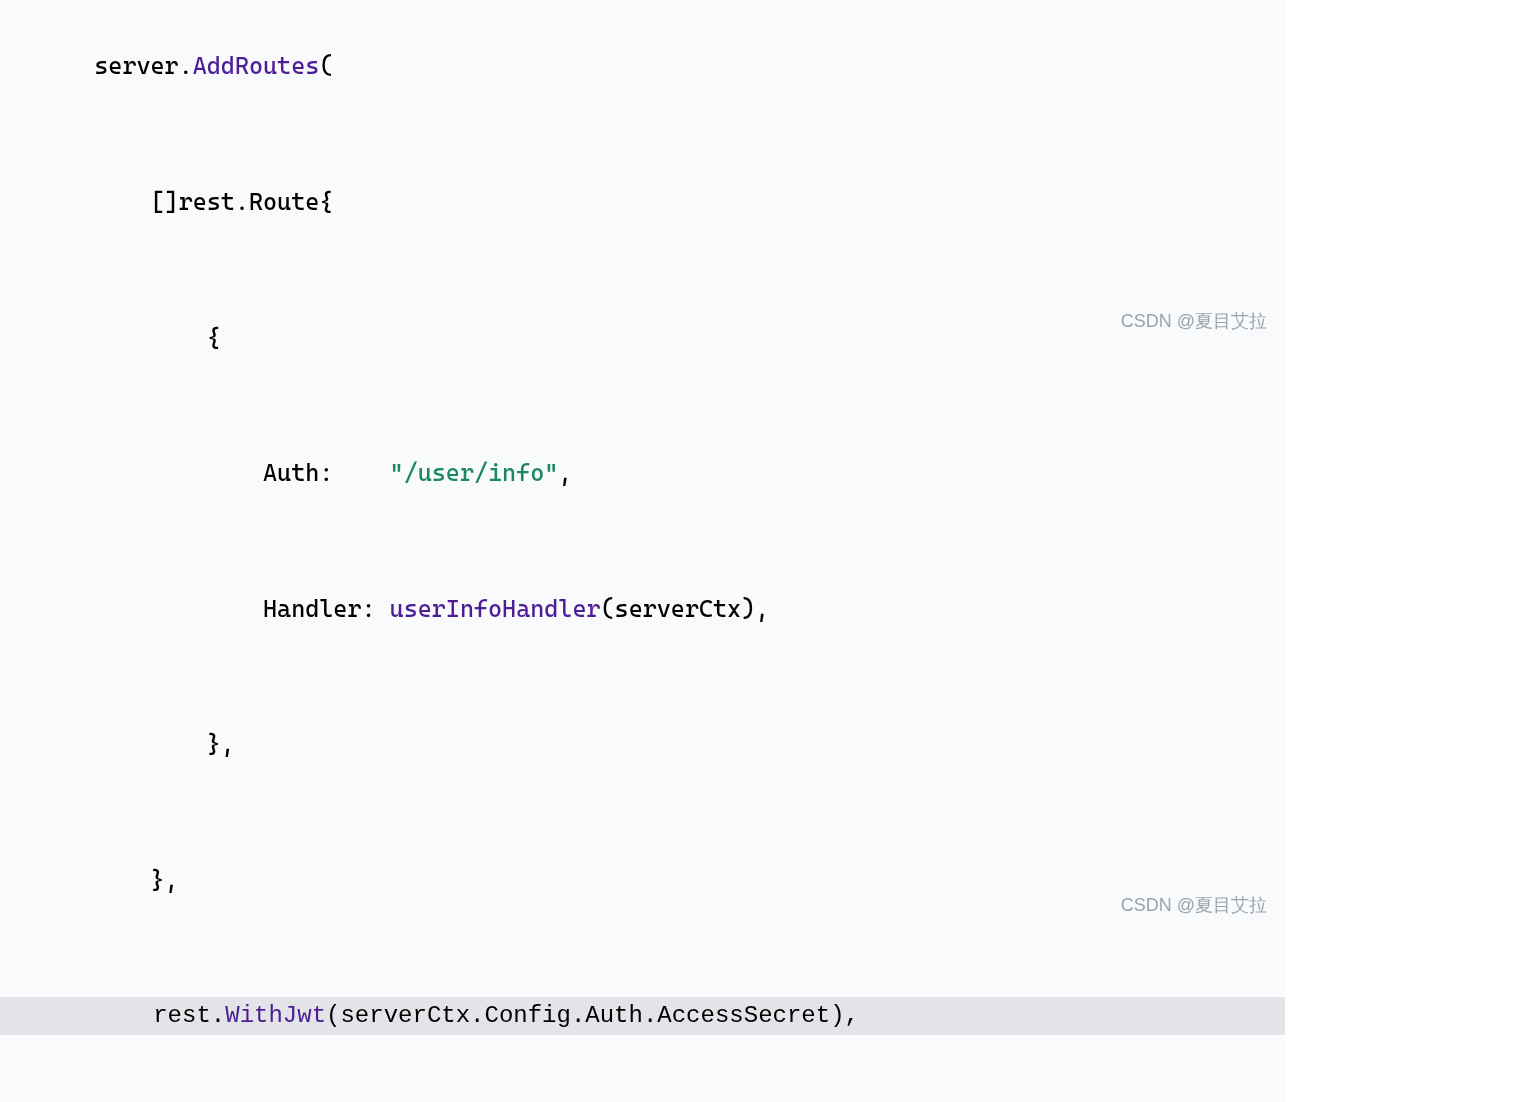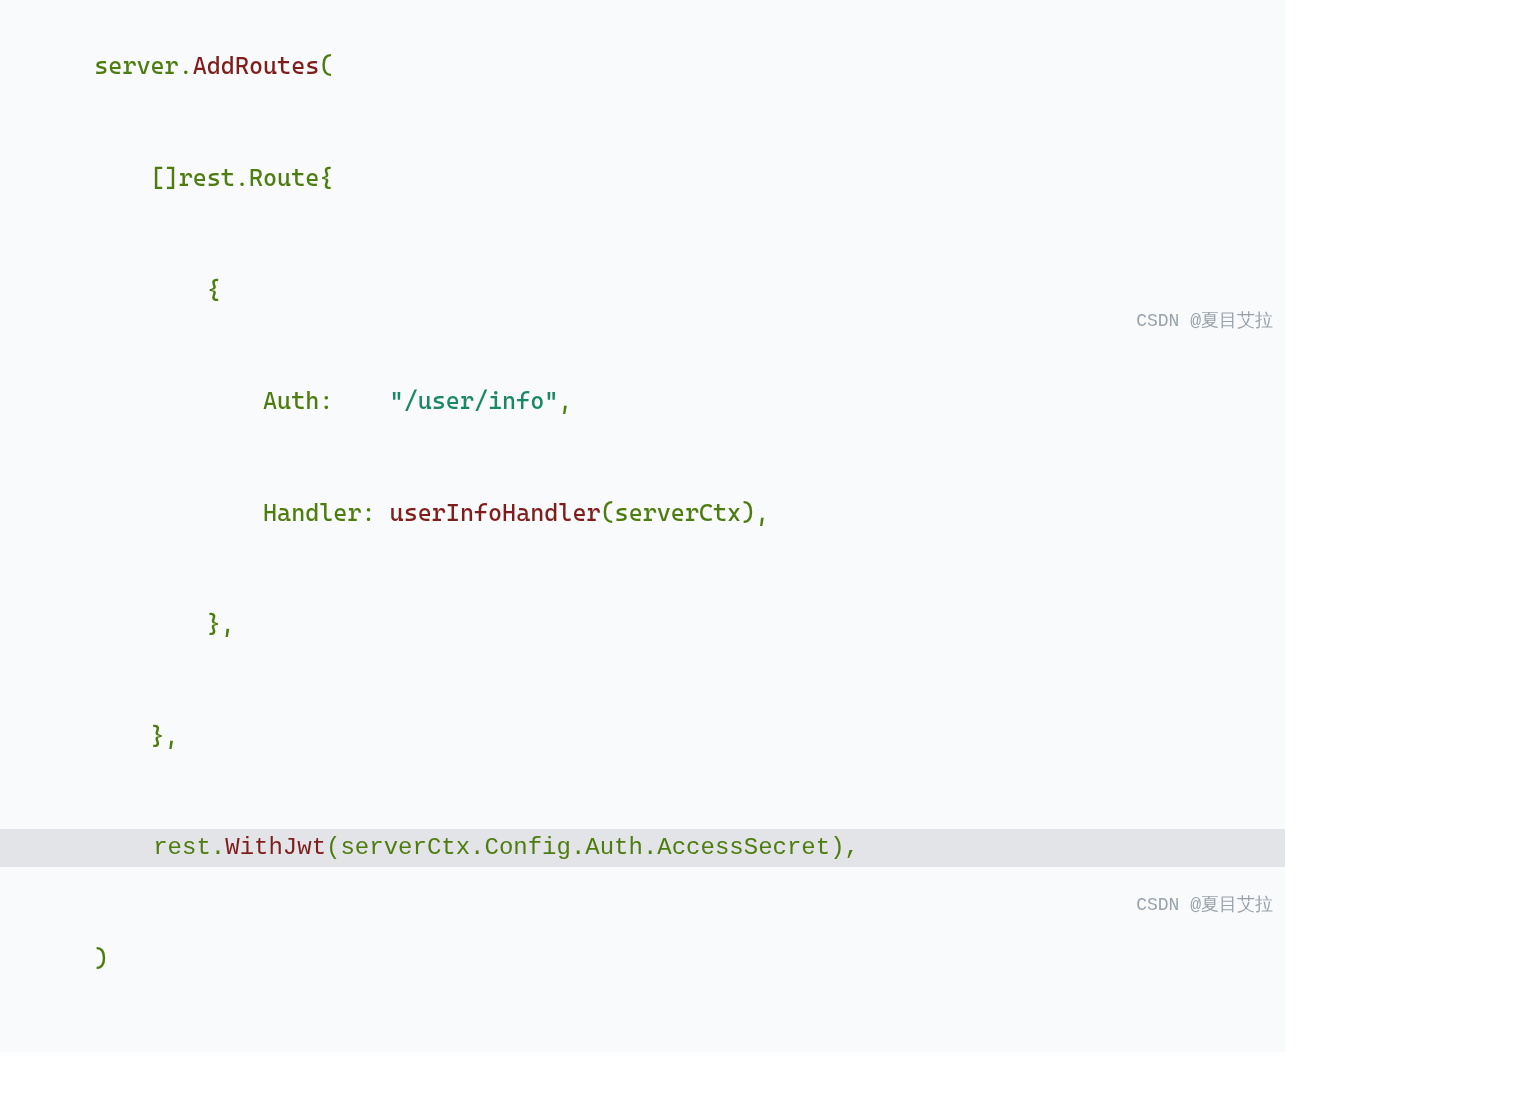--- a/index.html
+++ b/index.html
@@ -13,38 +13,39 @@
   .code-block {
     background: #f9fafb;
     padding: 0;
     margin: 0;
     white-space: pre;
     overflow: hidden;
   }
   .code-block .line {
     display: block;
     padding-left: 38px;
+    margin-top: 24px;
   }
   .code-block .highlight-line {
     background: #e2e4e7;
     font-family: Liberation Mono, monospace;
   }
   .watermark {
     position: absolute;
-    right: 12px;
+    right: 18px;
     color: #8f9aa3;
-    font-family: Liberation Mono, monospace;
+    font-family: Liberation Sans, sans-serif;
     font-size: 18px;
     opacity: 0.9;
   }
   .wm-top { top: 308px; }
   .wm-bottom { top: 892px; }
-  .red-orange { color: #7f1d1d; }
+  .red-orange { color: #4c1d95; }
   .green-str { color: #1a8765; }
-  .black { color: #4d7c0f; }
+  .black { color: #000000; }
   .wrap { position: relative; width: 1285px; }
 </style>
 </head>
 <body>
 
 <div class="wrap">
 
   <div class="code-block">
     <div class="line" style="margin-top:-26px;"><span class="black">    server.</span><span class="red-orange">AddRoutes</span><span class="black">(</span></div>
     <div class="line black">        []rest.Route{</div>

